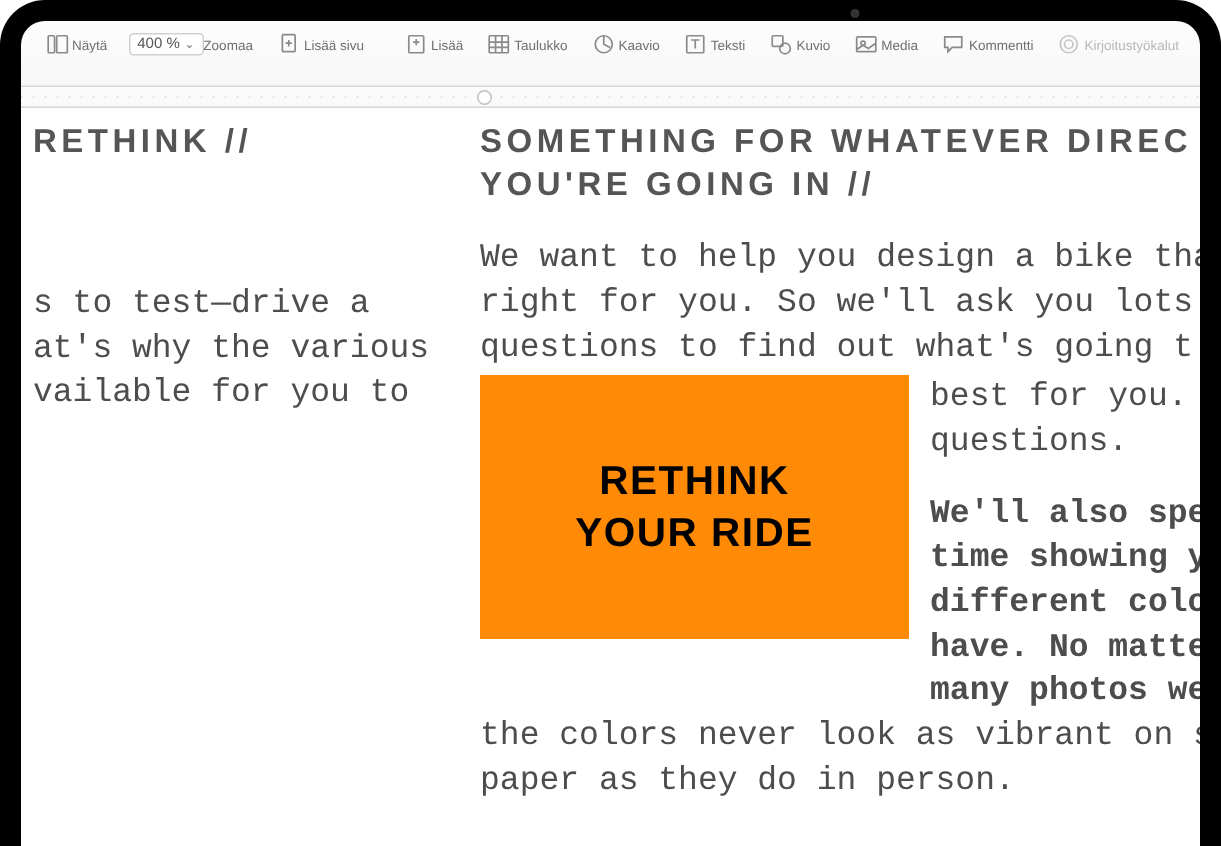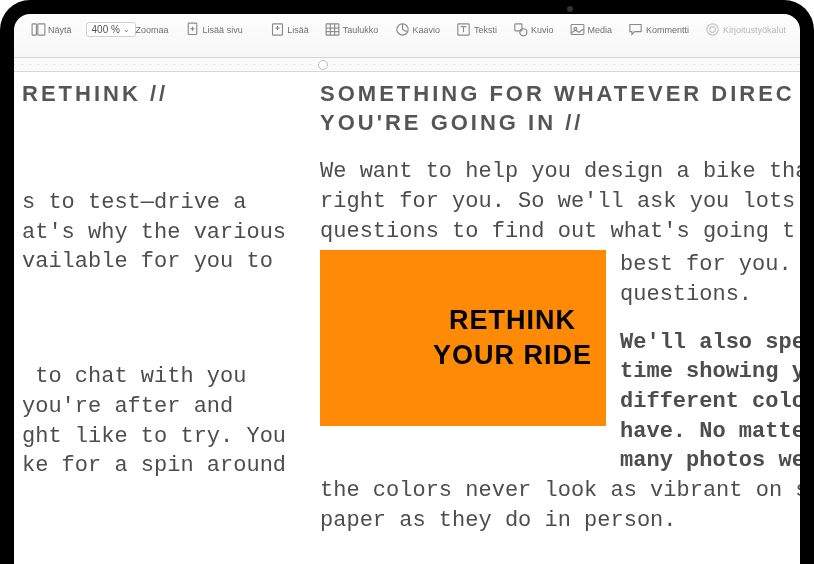--- a/index.html
+++ b/index.html
@@ -161,21 +161,21 @@
     }
     .callout-box {
       position: absolute;
       top: 0;
       left: 0;
       width: 286px;
       height: 176px;
       background: #ff8a06;
       display: flex;
       align-items: center;
-      justify-content: flex-end;
+      justify-content: center;
       text-align: center;
       font-family: -apple-system, BlinkMacSystemFont, "Helvetica Neue", Arial, sans-serif;
       font-weight: 800;
       font-size: 27px;
       letter-spacing: 1px;
       color:#000;
       line-height:1.3;
       padding: 0 14px;
     }
     .right-flow {
@@ -311,24 +311,20 @@
     <div class="page-break-marker"></div>
   </div>
 
   <div class="document">
     <div class="col col-left">
       <div class="section-title">RETHINK //</div>
       <div class="body-text">
         <p>s to test—drive a
 at's why the various
 vailable for you to</p>
-        <p> to chat with you
-you're after and
-ght like to try. You
-ke for a spin around</p>
         
       </div>
     </div>
 
     <div class="col col-right">
       <div class="section-title">SOMETHING FOR WHATEVER DIREC
 YOU'RE GOING IN //</div>
       <div class="right-flow">We want to help you design a bike tha
 right for you. So we'll ask you lots
 questions to find out what's going t</div>

